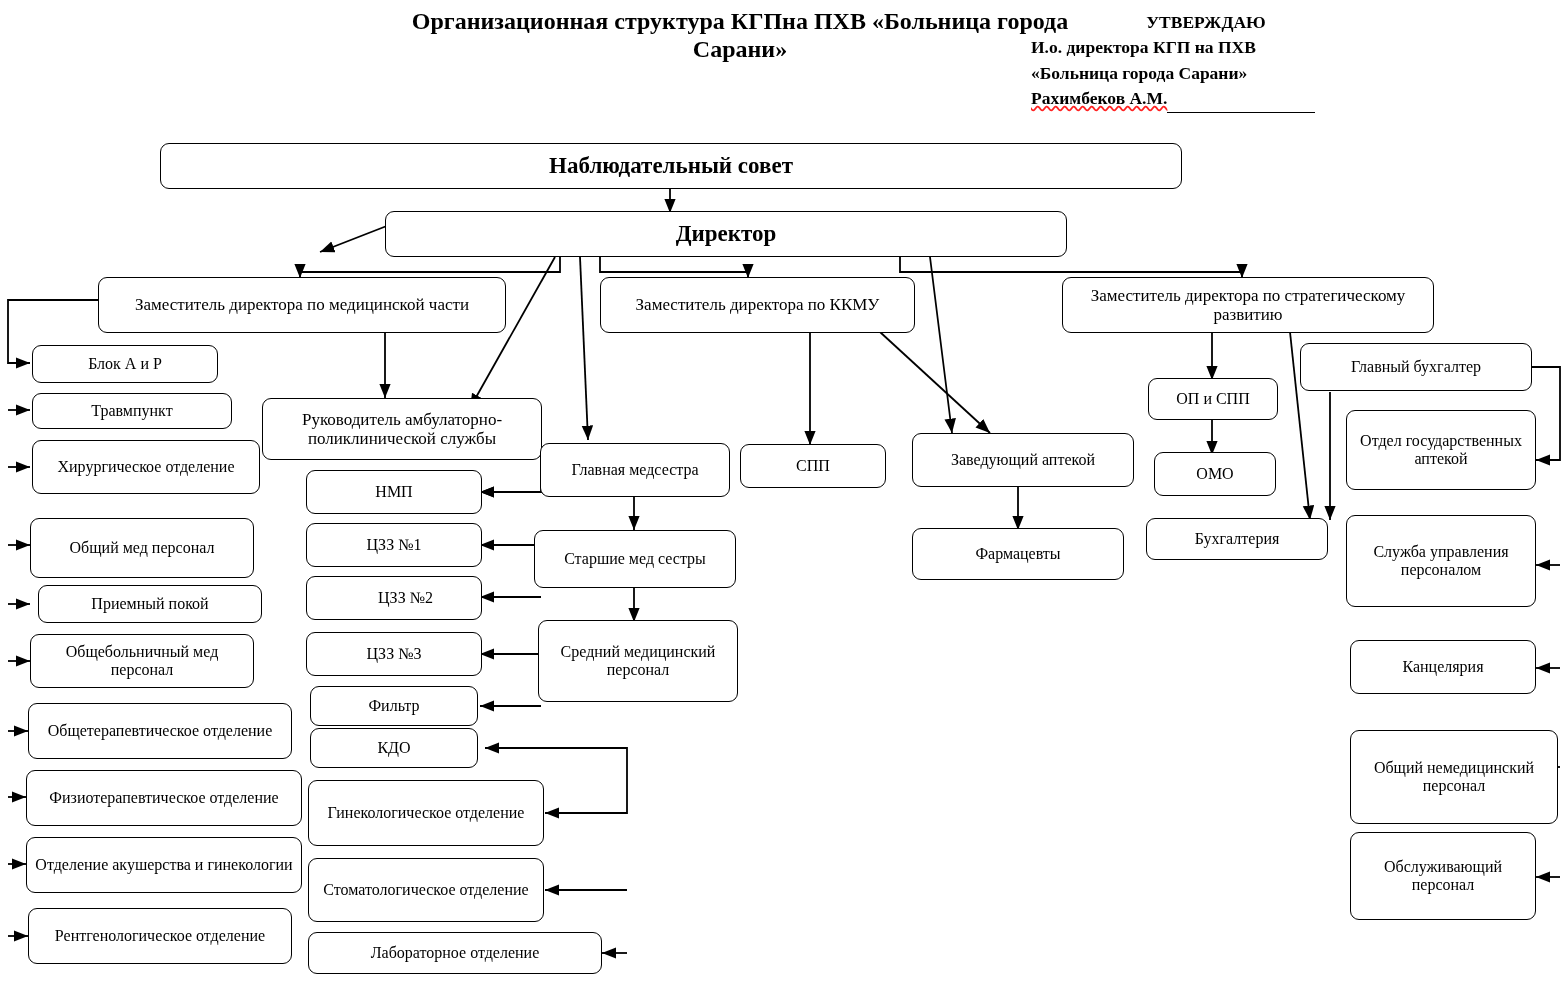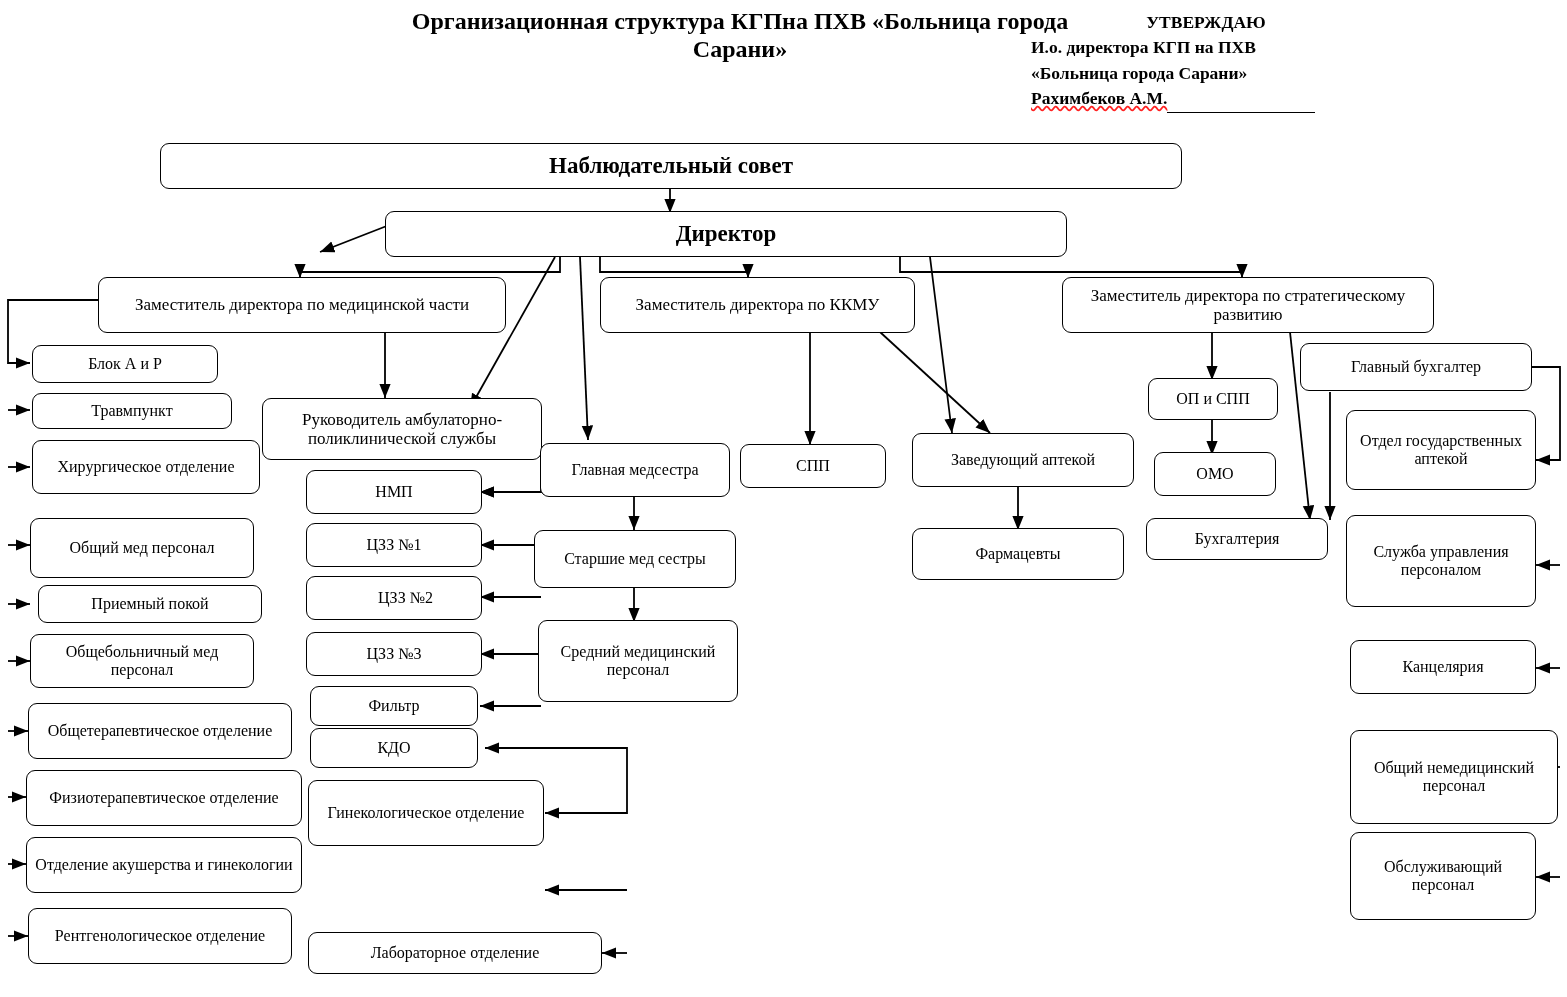--- a/index.html
+++ b/index.html
@@ -169,20 +169,21 @@
   <div class="node" style="left:28px;top:908px;width:264px;height:56px;">Рентгенологическое отделение</div>
 
   <div class="node" style="left:306px;top:470px;width:176px;height:44px;">НМП</div>
   <div class="node med" style="left:262px;top:398px;width:280px;height:62px;">Руководитель амбулаторно-поликлинической службы</div>
   <div class="node" style="left:306px;top:523px;width:176px;height:44px;">ЦЗЗ №1</div>
   <div class="node" style="left:306px;top:576px;width:176px;height:44px;padding-left:28px;">ЦЗЗ №2</div>
   <div class="node" style="left:306px;top:632px;width:176px;height:44px;">ЦЗЗ №3</div>
   <div class="node" style="left:310px;top:686px;width:168px;height:40px;">Фильтр</div>
   <div class="node" style="left:310px;top:728px;width:168px;height:40px;">КДО</div>
   <div class="node" style="left:308px;top:780px;width:236px;height:66px;">Гинекологическое отделение</div>
+  <div class="node" style="left:308px;top:858px;width:236px;height:64px;">Стоматологическое отделение</div>
   <div class="node" style="left:308px;top:932px;width:294px;height:42px;">Лабораторное отделение</div>
 
   <div class="node" style="left:540px;top:443px;width:190px;height:54px;">Главная медсестра</div>
   <div class="node" style="left:534px;top:530px;width:202px;height:58px;">Старшие мед сестры</div>
   <div class="node" style="left:538px;top:620px;width:200px;height:82px;">Средний медицинский персонал</div>
 
   <div class="node" style="left:740px;top:444px;width:146px;height:44px;">СПП</div>
   <div class="node" style="left:912px;top:433px;width:222px;height:54px;">Заведующий аптекой</div>
   <div class="node" style="left:912px;top:528px;width:212px;height:52px;">Фармацевты</div>
 

